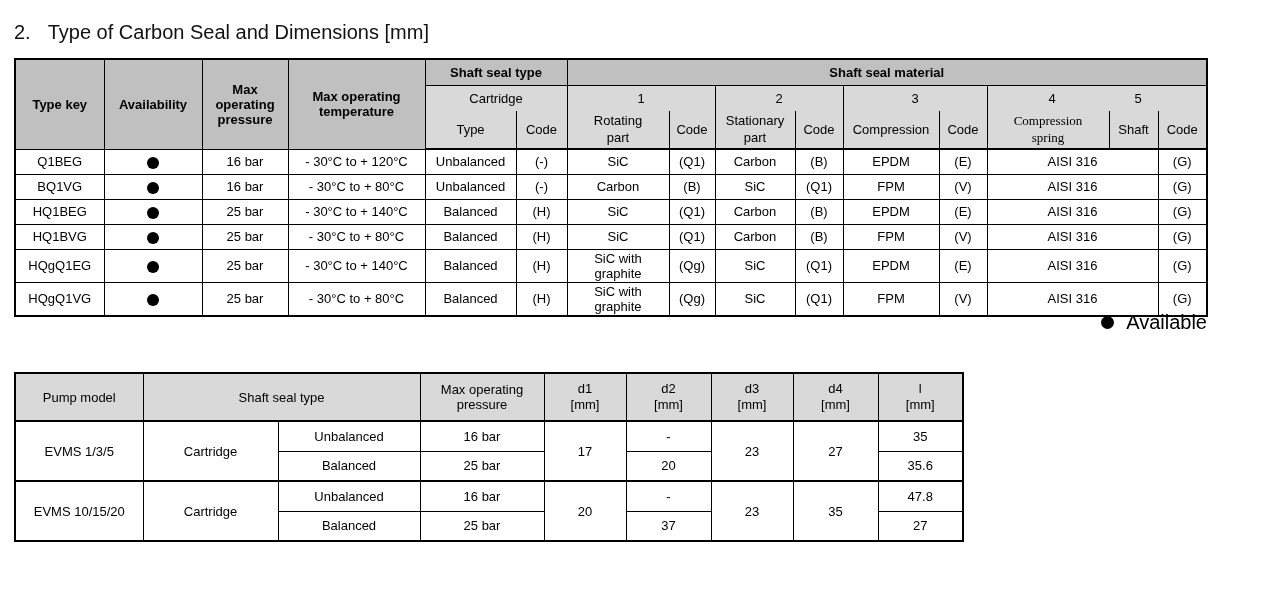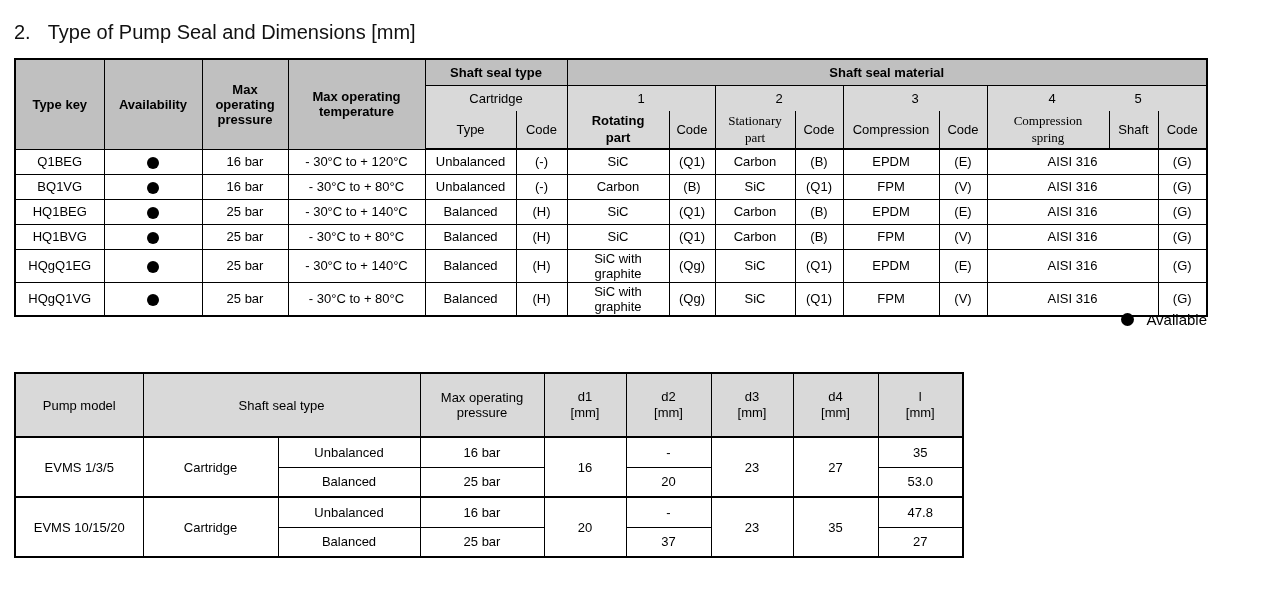--- a/index.html
+++ b/index.html
@@ -35,57 +35,57 @@
   .t1 { position: absolute; left: 14px; top: 58px; border: 2px solid #000; }
   .t1 .hd { background: #c0c0c0; font-weight: bold; }
   .t1 .hl { background: #d9d9d9; }
   .t1 tr.ra { height: 26px; }
   .t1 tr.rb { height: 26px; }
   .t1 tr.rc { height: 38px; }
   .t1 tr.rb th { border-bottom: none; }
   .t1 tr.rc th { border-top: none; border-bottom: 2px solid #000; }
   .t1 tbody tr { height: 25px; }
   .cellw { margin: 0 auto; line-height: 1.25; }
-  .w-rot  { max-width: 62px; font-weight: bold; }
-  .w-stat { max-width: 72px; font-family: Liberation Serif, serif; }
+  .w-rot  { max-width: 62px; }
+  .w-stat { max-width: 72px; }
   .w-comp { max-width: 92px; font-family: Liberation Serif, serif; }
   .g45-flex { display: flex; width: 100%; }
   .g45-flex .s1 { width: 123px; text-align: center; }
   .g45-flex .s2 { width: 49px;  text-align: center; }
   .g45-flex .s3 { flex: 1; }
 
   .dot {
     display: inline-block; width: 12px; height: 12px;
     background: #000; border-radius: 50%; vertical-align: middle;
   }
 
   
   .legend {
     position: absolute; top: 311px; right: 57px;
     display: flex; align-items: center; gap: 12px;
-    font-size: 15px;
+    font-size: 20px;
   }
   .legend .dot { width: 13px; height: 13px; }
 
   
   .t2 { position: absolute; left: 14px; top: 372px; border: 2px solid #000; }
   .t2 th { background: #d9d9d9; border-bottom: 2px solid #000; }
-  .t2 tr.hrow { height: 64px; margin-top: 30px; }
+  .t2 tr.hrow { height: 48px; margin-top: 30px; }
   .t2 tbody tr { height: 30px; }
   .t2 tr.gs td { border-top: 2px solid #000; }
   .dim-h span { display: block; line-height: 16px; }
 </style>
 </head>
 <body>
 
 <div class="page">
 
   <div class="title">
     <span class="num">2.</span>
-    <span>Type of Pump Seal and Dimensions [mm]</span>
+    <span>Type of Carbon Seal and Dimensions [mm]</span>
   </div>
 
   <table class="t1">
     <colgroup>
       <col style="width:89px">
         <col style="width:98px">
         <col style="width:86px">
         <col style="width:137px">
       <col style="width:91px">
         <col style="width:51px">
@@ -294,31 +294,31 @@
             </div>
           </th>
       </tr>
     </thead>
     <tbody>
       <tr>
         <td rowspan="2">EVMS 1/3/5</td>
         <td rowspan="2">Cartridge</td>
         <td>Unbalanced</td>
         <td>16 bar</td>
-        <td rowspan="2">16</td>
+        <td rowspan="2">17</td>
         <td>-</td>
         <td rowspan="2">23</td>
         <td rowspan="2">27</td>
         <td>35</td>
       </tr>
       <tr>
         <td>Balanced</td>
         <td>25 bar</td>
         <td>20</td>
-        <td>53.0</td>
+        <td>35.6</td>
       </tr>
       <tr class="gs">
         <td rowspan="2">EVMS 10/15/20</td>
         <td rowspan="2">Cartridge</td>
         <td>Unbalanced</td>
         <td>16 bar</td>
         <td rowspan="2">20</td>
         <td>-</td>
         <td rowspan="2">23</td>
         <td rowspan="2">35</td>

